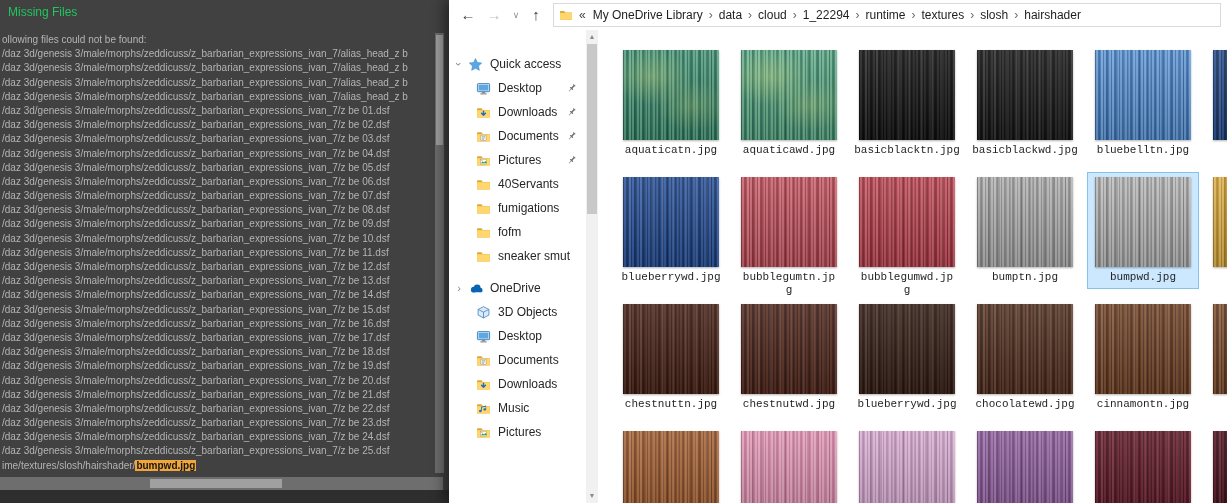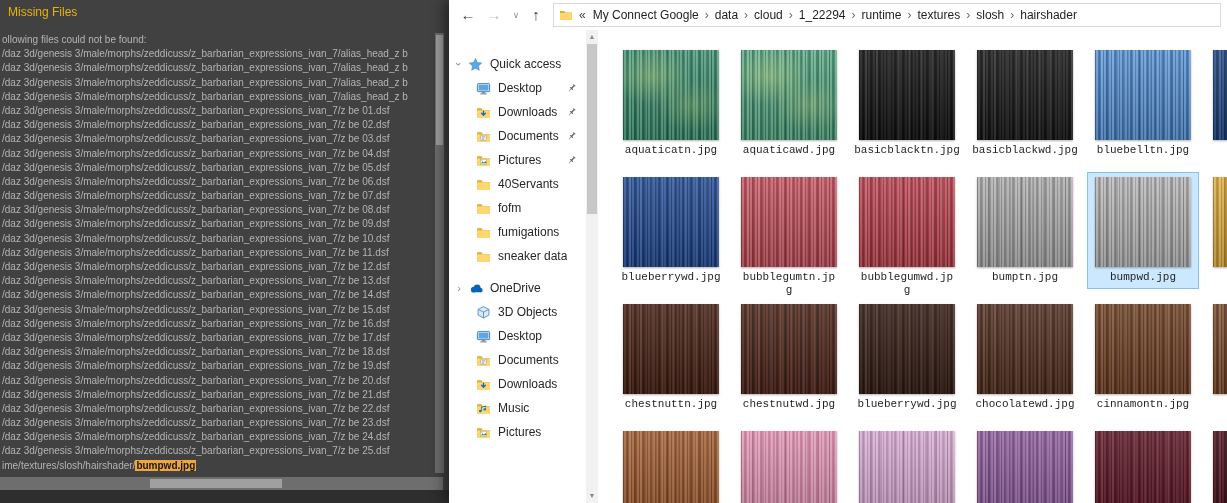--- a/index.html
+++ b/index.html
@@ -1,21 +1,21 @@
 <!DOCTYPE html>
 <html><head>
 <meta charset="utf-8">
 <style>
   html,body{margin:0;padding:0;}
   body{width:1227px;height:503px;position:relative;overflow:hidden;
        font-family:"Liberation Sans","DejaVu Sans",sans-serif;background:#414141;}
 
   
   #missing-files{position:absolute;left:0;top:0;width:449px;height:503px;background:#414141;color:#b2b2b2;}
-  .mf-title{position:absolute;top:5px;left:8px;font-size:12px;color:#eab308;}
+  .mf-title{position:absolute;top:5px;left:8px;font-size:12px;color:#22c55e;}
   .mf-list{position:absolute;top:33px;left:2px;right:16px;font-size:10px;line-height:14.2px;
            white-space:nowrap;overflow:hidden;color:#b4b4b4;}
   .mf-line{height:14.2px;overflow:hidden;}
   .mf-hl{color:#151515;padding:0 1px;font-weight:bold;}
   .mf-vscroll{position:absolute;top:33px;left:435px;width:9px;height:440px;background:#6b6b6b;}
   .mf-vthumb{position:absolute;top:2px;left:1px;width:7px;height:110px;background:#9c9c9c;}
   .mf-hscroll{position:absolute;left:0;bottom:13px;width:443px;height:13px;background:#6e6e6e;}
   .mf-hthumb{position:absolute;top:2px;left:150px;width:132px;height:9px;background:#a0a0a0;}
   .mf-bottom{position:absolute;left:0;bottom:0;width:449px;height:13px;background:#2e2e2e;}
 
@@ -114,21 +114,21 @@
     <span class="nav-btn" style="left:76px;">↑</span>
     <div class="addr">
       <span class="ficon">
           <svg width="14" height="14" viewBox="0 0 16 16">
             <path d="M1.2 3.4 h4.6 l1.5 1.8 h7.5 v8.2 H1.2z" fill="#e0a92f"></path>
             <path d="M1.2 5.6 h13.6 v7.8 H1.2z" fill="#ffd76e"></path>
           </svg>
         </span>
       <span class="ovf">«</span>
       <span style="display:flex;align-items:center;">
-          <span class="seg">My Connect Google</span>
+          <span class="seg">My OneDrive Library</span>
           <span class="sep">›</span>
           <span class="seg">data</span>
           <span class="sep">›</span>
           <span class="seg">cloud</span>
           <span class="sep">›</span>
           <span class="seg">1_22294</span>
           <span class="sep">›</span>
           <span class="seg">runtime</span>
           <span class="sep">›</span>
           <span class="seg">textures</span>
@@ -243,39 +243,39 @@
         </span>
         <span class="sb-label">40Servants</span>
       </div>
       <div class="sb-item level1">
         <span class="sb-icon">
           <svg width="15" height="15" viewBox="0 0 16 16">
             <path d="M1.2 3.4 h4.6 l1.5 1.8 h7.5 v8.2 H1.2z" fill="#e0a92f"></path>
             <path d="M1.2 5.6 h13.6 v7.8 H1.2z" fill="#ffd76e"></path>
           </svg>
         </span>
+        <span class="sb-label">fumigations</span>
+      </div>
+      <div class="sb-item level1">
+        <span class="sb-icon">
+          <svg width="15" height="15" viewBox="0 0 16 16">
+            <path d="M1.2 3.4 h4.6 l1.5 1.8 h7.5 v8.2 H1.2z" fill="#e0a92f"></path>
+            <path d="M1.2 5.6 h13.6 v7.8 H1.2z" fill="#ffd76e"></path>
+          </svg>
+        </span>
         <span class="sb-label">fofm</span>
       </div>
       <div class="sb-item level1">
         <span class="sb-icon">
           <svg width="15" height="15" viewBox="0 0 16 16">
             <path d="M1.2 3.4 h4.6 l1.5 1.8 h7.5 v8.2 H1.2z" fill="#e0a92f"></path>
             <path d="M1.2 5.6 h13.6 v7.8 H1.2z" fill="#ffd76e"></path>
           </svg>
         </span>
-        <span class="sb-label">fumigations</span>
-      </div>
-      <div class="sb-item level1">
-        <span class="sb-icon">
-          <svg width="15" height="15" viewBox="0 0 16 16">
-            <path d="M1.2 3.4 h4.6 l1.5 1.8 h7.5 v8.2 H1.2z" fill="#e0a92f"></path>
-            <path d="M1.2 5.6 h13.6 v7.8 H1.2z" fill="#ffd76e"></path>
-          </svg>
-        </span>
-        <span class="sb-label">sneaker data</span>
+        <span class="sb-label">sneaker smut</span>
       </div>
       <div class="sb-item level0 gap">
         <span class="sb-chev">›</span>
         <span class="sb-icon">
           <svg width="16" height="16" viewBox="0 0 16 16">
             <g fill="#0a64b4">
               <circle cx="5.8" cy="9.6" r="2.9"></circle>
               <circle cx="9.2" cy="8" r="3.4"></circle>
               <circle cx="12.2" cy="10" r="2.3"></circle>
               <rect x="3.4" y="9.4" width="11" height="2.9" rx="1.4"></rect>

